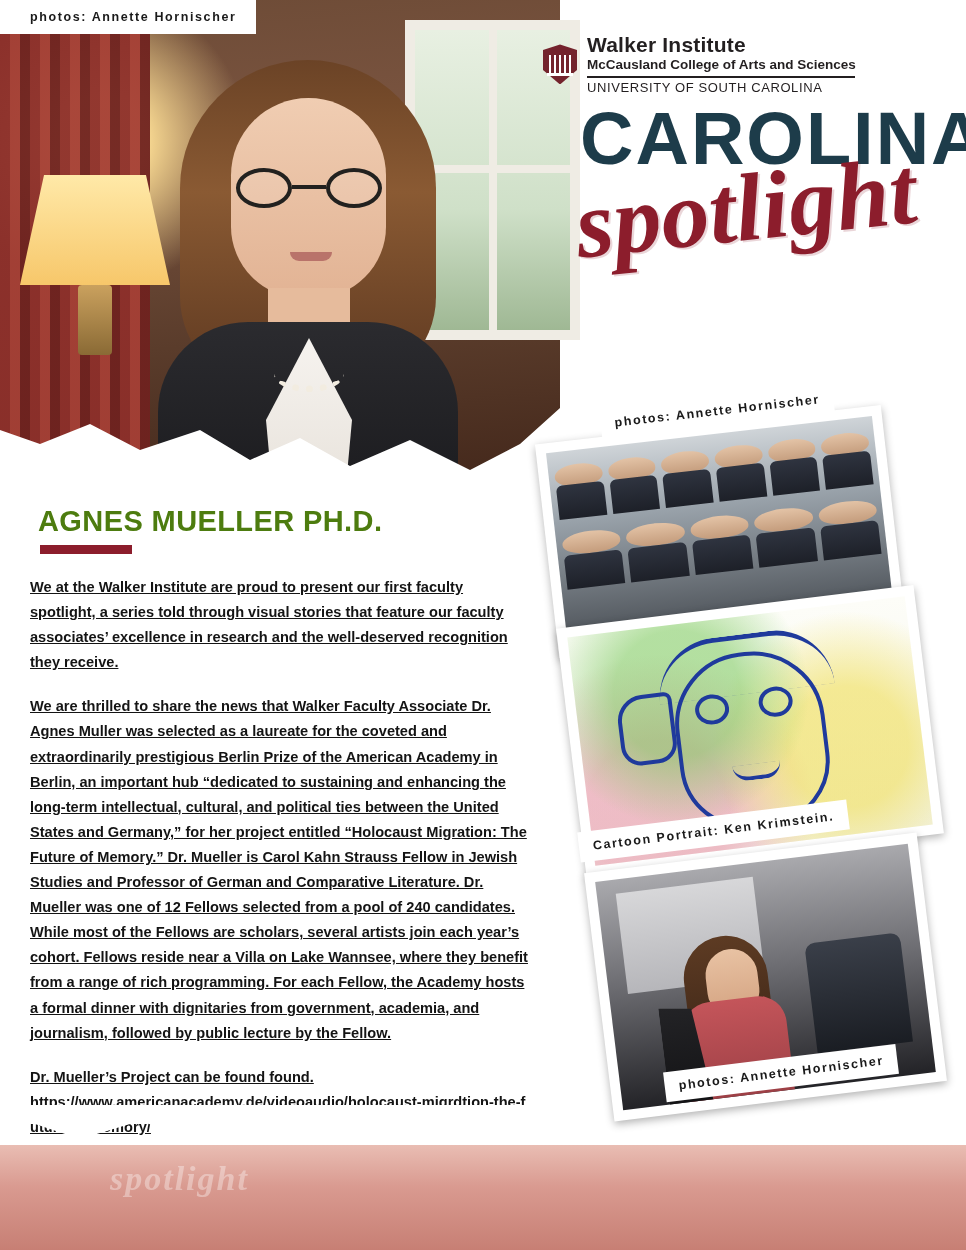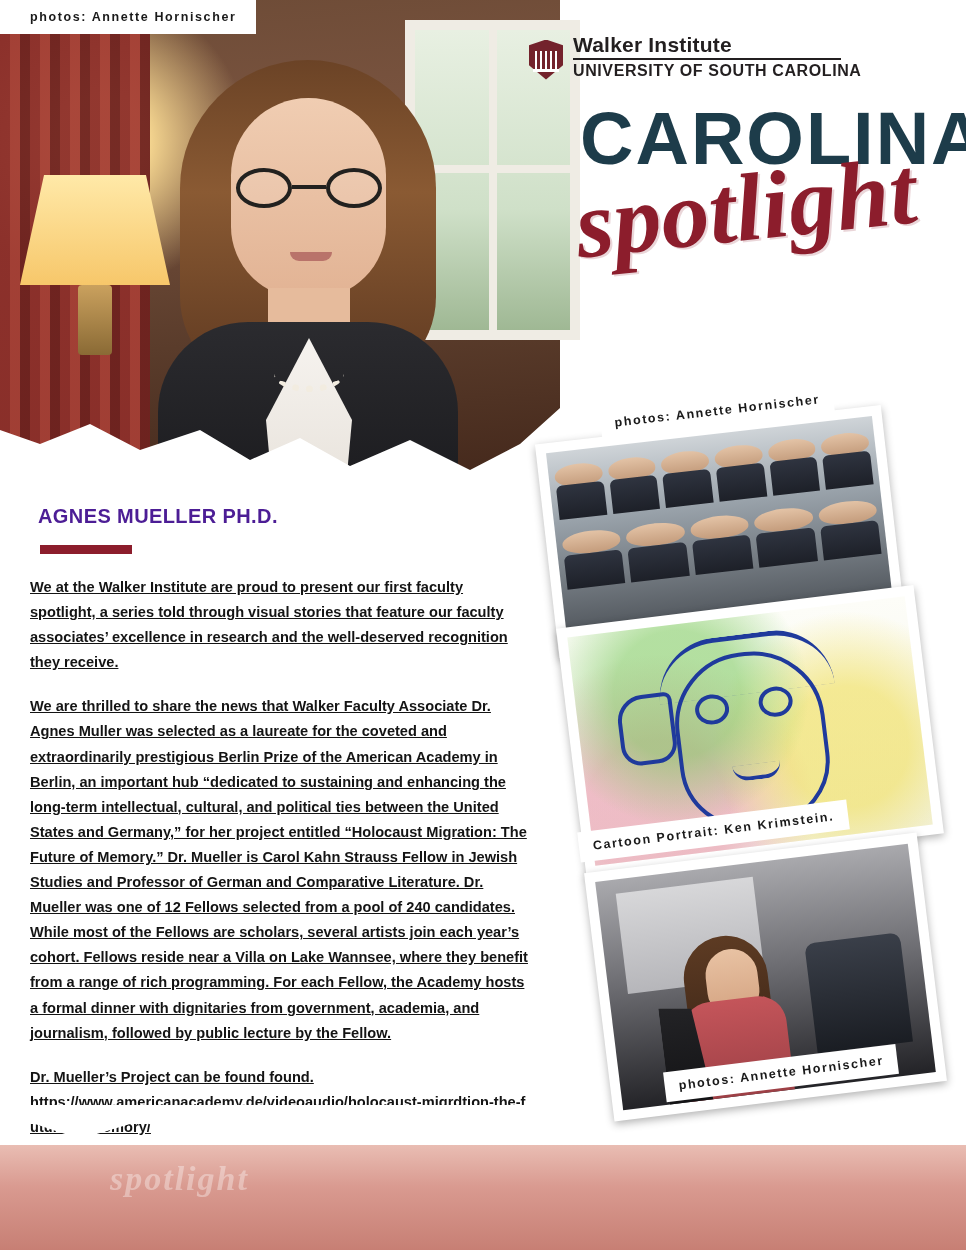--- a/index.html
+++ b/index.html
@@ -129,41 +129,41 @@
     font-family: "Liberation Sans", sans-serif;
     font-size:12.5px; font-weight:700; letter-spacing:1.6px; color:#1a1a1a;
     padding:8px 14px;
     z-index: 30;
     white-space:nowrap;
   }
   #credit-top { left:0; top:0; padding:10px 20px 10px 30px; }
 
   
   .logo-block {
-    position:absolute; left:529px; top:34px; z-index:20; display:flex; gap:10px; align-items:flex-end;
+    position:absolute; left:543px; top:34px; z-index:20; display:flex; gap:10px; align-items:center;
   }
   .logo-mark {
     width:34px; height:40px; position:relative; flex:none;
   }
   .logo-mark .shield {
     position:absolute; inset:0;
     background:#73232c;
     clip-path: polygon(50% 0, 100% 14%, 100% 64%, 50% 100%, 0 64%, 0 14%);
   }
   .logo-mark .cols {
     position:absolute; left:6px; top:11px; width:22px; height:18px;
     background: repeating-linear-gradient(90deg,#fff 0 2px, transparent 2px 5px);
   }
   .logo-mark .base {
     position:absolute; left:4px; top:29px; width:26px; height:3px; background:#fff;
   }
   .logo-text .l1 { font-size:21px; font-weight:700; color:#231f20; letter-spacing:.2px; line-height:1.05;}
   .logo-text .l2 { font-size:13.5px; font-weight:700; color:#231f20; line-height:1.35;}
   .logo-rule { width:268px; height:1.5px; background:#231f20; margin:2px 0 2px;}
-  .logo-text .l3 { font-size:16px; font-weight:700; color:#231f20; letter-spacing:.6px;}
+  .logo-text .l3 { font-size:13px; font-weight:400; color:#231f20; letter-spacing:.6px;}
 
   
   .title-faculty {
     position:absolute; left:580px; top:96px; z-index:22;
     font-family: "Liberation Sans", sans-serif;
     font-weight:700; font-size:74px; letter-spacing:2px;
     color:#1d3c4a;
     -webkit-text-stroke: 0px;
   }
   .title-spotlight {
@@ -171,21 +171,21 @@
     font-family: "Liberation Serif", serif;
     font-style:italic; font-weight:700; font-size:96px;
     color:#8c1d2c;
     transform: rotate(-6deg);
     text-shadow: 2px 2px 0 rgba(140,29,44,0.18);
   }
 
   
   .name-heading {
     position:absolute; left:38px; top:505px; width:470px;
-    font-size:20px; font-weight:700; color:#4c1d95; letter-spacing:.4px;
+    font-size:29px; font-weight:700; color:#4d7c0f; letter-spacing:.4px;
   }
   .name-rule {
     position:absolute; left:40px; top:545px; width:92px; height:9px; background:#8c1d2c;
   }
   .body-col {
     position:absolute; left:30px; top:575px; width:500px;
     font-size:14.6px; font-weight:700; line-height:1.72; color:#141414;
   }
   .body-col p { margin:0 0 19px;text-decoration:underline; }
   .link {
@@ -326,20 +326,21 @@
 <div class="credit" id="credit-top">photos: Annette Hornischer</div>
 
 <div class="logo-block">
   <div class="logo-mark">
     <span class="shield"></span>
     <span class="cols"></span>
     <span class="base"></span>
   </div>
   <div class="logo-text">
     <div class="l1">Walker Institute</div>
+    <div class="l2">McCausland College of Arts and Sciences</div>
     <div class="logo-rule"></div>
     <div class="l3">UNIVERSITY OF SOUTH CAROLINA</div>
   </div>
 </div>
 
 <div class="title-faculty">CAROLINA</div>
 <div class="title-spotlight">spotlight</div>
 
 <div class="name-heading">AGNES MUELLER PH.D.</div>
 <div class="name-rule"></div>

